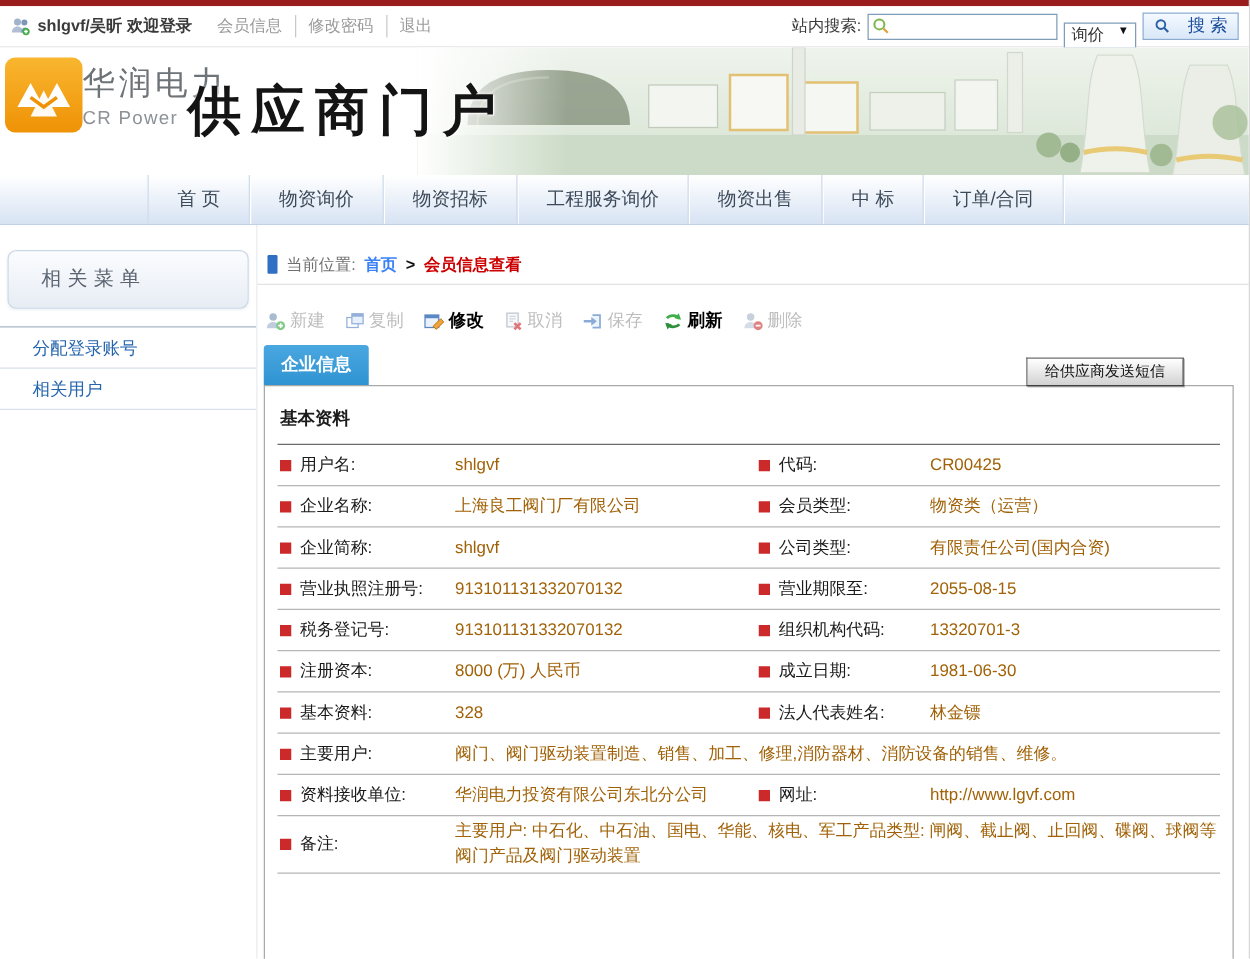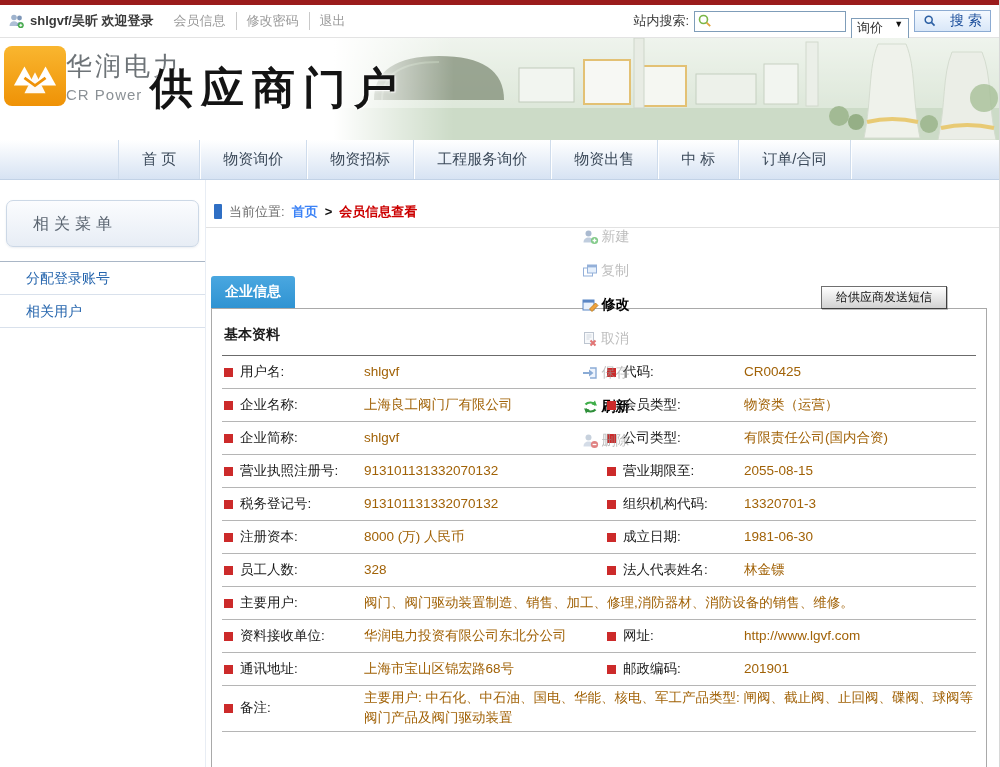--- a/index.html
+++ b/index.html
@@ -61,21 +61,21 @@
 
   .main { flex:1; border-left:1px solid #e8edf4; padding-top:16px; position:relative; }
   .breadcrumb { height:32px; display:flex; align-items:center; gap:7px; padding:0 8px;
     border-bottom:1px solid #e2e2e2; font-size:13px; }
   .crumb-marker { width:8px; height:15px; background:#2f6fc4; border-radius:1px; }
   .crumb-label { color:#6f6f6f; }
   .crumb-home { color:#3b82f6; font-weight:bold;font-family:Liberation Serif, serif; }
   .crumb-sep { color:#111; font-weight:bold; }
   .crumb-current { color:#cc0000; font-weight:bold; }
 
-  .toolbar { height:38px; display:flex; align-items:center; gap:16px; padding-left:6px;flex-direction:column; }
+  .toolbar { height:38px; display:flex; align-items:flex-end; gap:16px; padding-left:6px; }
   .tool-btn { display:flex; align-items:center; gap:3px; font-size:14px; cursor:pointer; }
   .tool-btn .lbl { color:#9a9a9a; }
   .tool-btn.enabled .lbl { color:#000; font-weight:bold; }
   .tool-btn.dim { opacity:.65; }
 
   .tabrow { position:relative; height:34px; margin-top:8px; }
   .tab-active { position:absolute; left:5px; bottom:0; background:linear-gradient(#4aa7e0,#2f93d2);
     color:#fff; font-size:14px; font-weight:bold; padding:7px 14px; border-radius:3px 3px 0 0; cursor:pointer; }
   .sms-btn { position:absolute; right:52px; top:12px; height:23px; padding:0 14px; font-size:12px; color:#111;
     background:linear-gradient(#ffffff,#d2d2d2); border:1px solid #6f6f6f;
@@ -354,21 +354,21 @@
               <div class="cell value">8000 (万) 人民币</div>
               <div class="cell label">
                 <span class="bullet"></span>
                 <span>成立日期:</span>
               </div>
               <div class="cell value">1981-06-30</div>
             </div>
             <div class="info-row">
               <div class="cell label">
                 <span class="bullet"></span>
-                <span>员工人数:</span>
+                <span>基本资料:</span>
               </div>
               <div class="cell value">328</div>
               <div class="cell label">
                 <span class="bullet"></span>
                 <span>法人代表姓名:</span>
               </div>
               <div class="cell value">林金镖</div>
             </div>
             <div class="info-row span">
               <div class="cell label">
@@ -381,32 +381,20 @@
               <div class="cell label">
                 <span class="bullet"></span>
                 <span>资料接收单位:</span>
               </div>
               <div class="cell value">华润电力投资有限公司东北分公司</div>
               <div class="cell label">
                 <span class="bullet"></span>
                 <span>网址:</span>
               </div>
               <div class="cell value">http://www.lgvf.com</div>
-            </div>
-            <div class="info-row">
-              <div class="cell label">
-                <span class="bullet"></span>
-                <span>通讯地址:</span>
-              </div>
-              <div class="cell value">上海市宝山区锦宏路68号</div>
-              <div class="cell label">
-                <span class="bullet"></span>
-                <span>邮政编码:</span>
-              </div>
-              <div class="cell value">201901</div>
             </div>
             <div class="info-row span">
               <div class="cell label">
                 <span class="bullet"></span>
                 <span>备注:</span>
               </div>
               <div class="cell value">主要用户: 中石化、中石油、国电、华能、核电、军工产品类型: 闸阀、截止阀、止回阀、碟阀、球阀等阀门产品及阀门驱动装置</div>
             </div>
           </div>
       </div>

